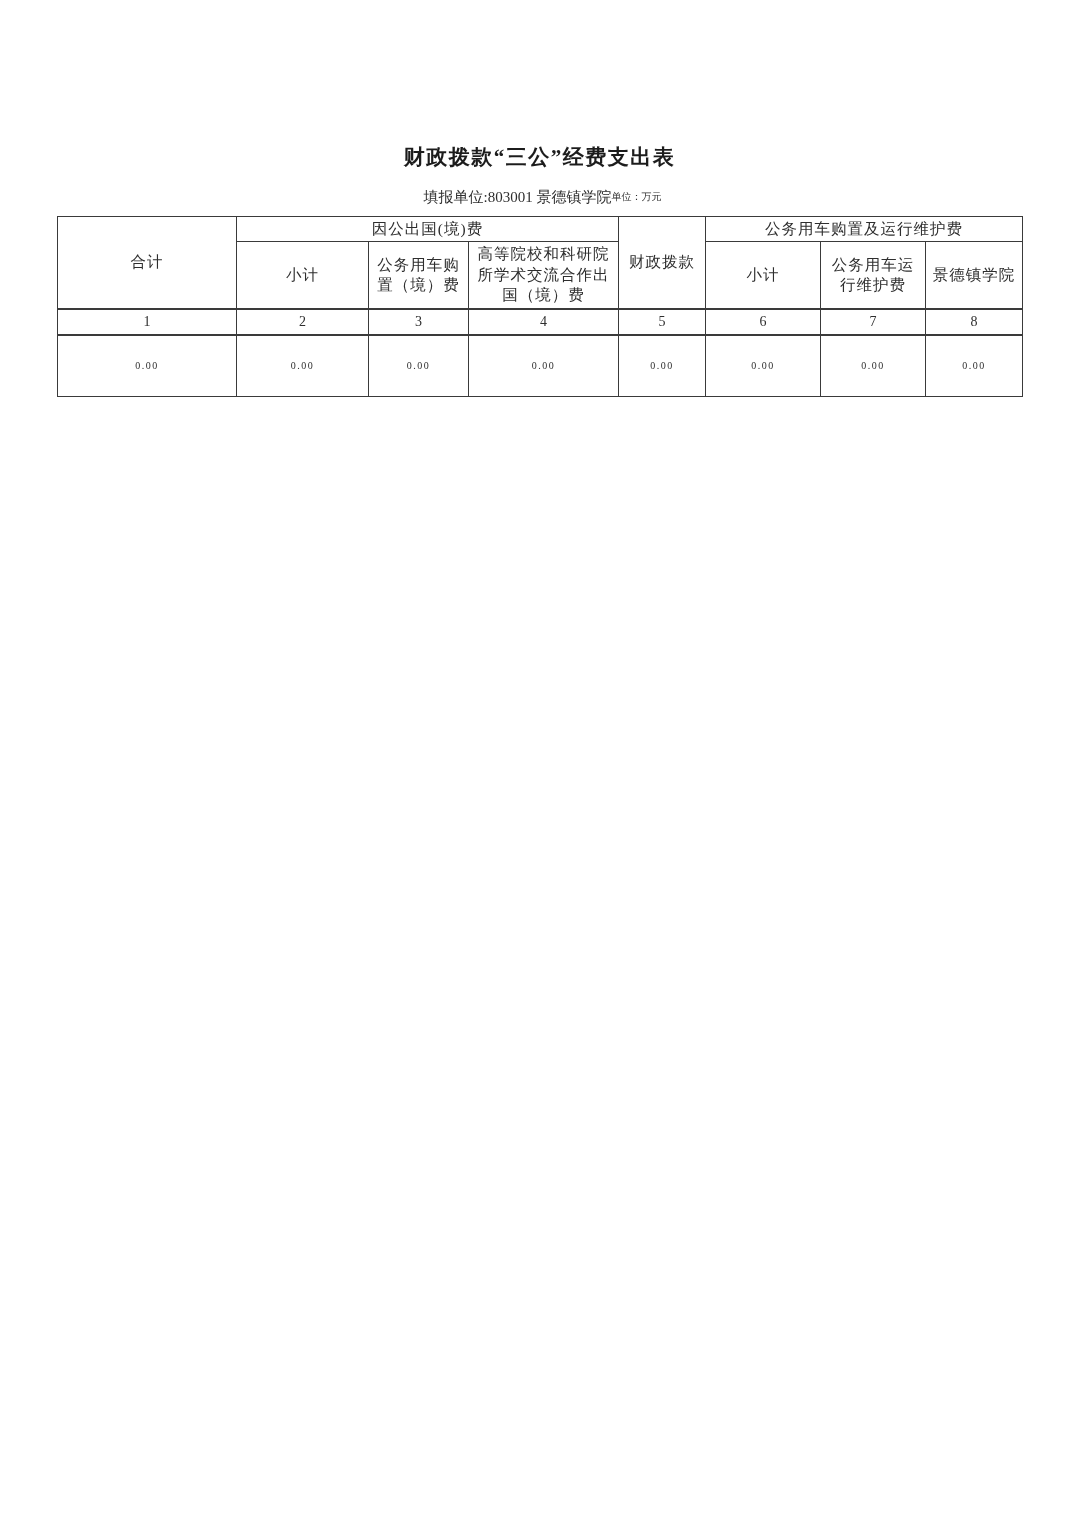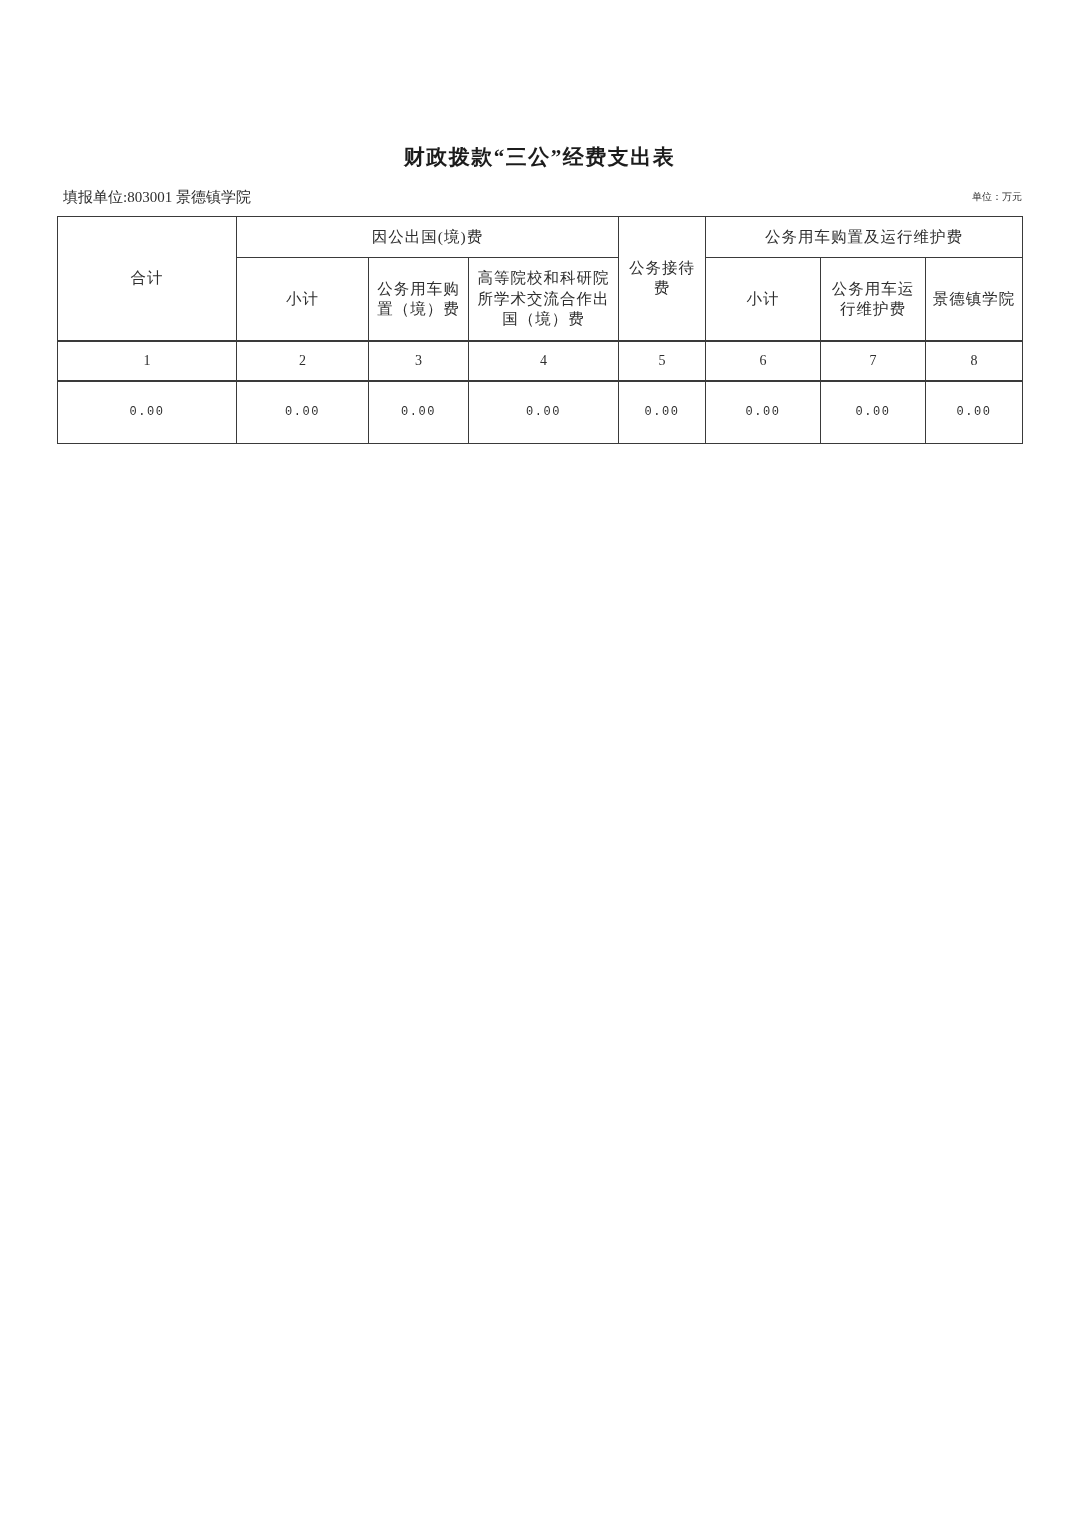--- a/index.html
+++ b/index.html
@@ -20,59 +20,58 @@
     text-align: center;
     font-size: 21px;
     font-weight: bold;
     letter-spacing: 1.5px;
     color: #1c1c1c;
     line-height: 25px;
   }
   .meta-row {
     margin-top: 17px;
     display: flex;
-    justify-content: space-between;
+    justify-content: center;
     align-items: flex-end;
     font-size: 15px;
     line-height: 20px;
     padding-left: 6px;
   }
   .meta-row .unit { font-size: 10px; }
   table.main {
     margin-top: 9px;
     border-collapse: collapse;
     table-layout: fixed;
     width: 965px;
     border: 1.5px solid #3a3a3a;
   }
   table.main td {
     border: 1px solid #3a3a3a;
     text-align: center;
     vertical-align: middle;
     font-size: 15.5px;
     letter-spacing: 1px;
     line-height: 1.32;
-    padding: 10px 6px;
+    padding: 2px 6px;
     color: #2e2e2e;
   }
   tr.hr1 td { height: 23px; font-size: 15.5px; }
   tr.hr2 td { height: 64px; }
   td.pad-wide { padding: 2px 15px; }
   tr.num-row td {
     height: 26px;
     font-size: 14px;
     letter-spacing: 0;
     border-top: 2px solid #3a3a3a;
     border-bottom: 2px solid #3a3a3a;
   }
   tr.val-row td {
     height: 62px;
-    font-size: 12px;
+    font-size: 10px;
     letter-spacing: 1.5px;
-    font-family: Liberation Mono, monospace;
   }
 </style>
 </head>
 <body>
 
 <div class="page">
 
   <h1 class="title">财政拨款“三公”经费支出表</h1>
 
   <div class="meta-row">
@@ -88,21 +87,21 @@
       <col style="width:150px">
       <col style="width:87px">
       <col style="width:115px">
       <col style="width:105px">
       <col style="width:97px">
     </colgroup>
     <tbody>
       <tr class="hr1">
         <td rowspan="2">合计</td>
         <td colspan="3">因公出国(境)费</td>
-        <td rowspan="2">公务接待费</td>
+        <td rowspan="2">财政拨款</td>
         <td colspan="3">公务用车购置及运行维护费</td>
       </tr>
       <tr class="hr2">
         <td>小计</td>
         <td>公务用车购置（境）费</td>
         <td>高等院校和科研院所学术交流合作出国（境）费</td>
         <td>小计</td>
         <td>公务用车运行维护费</td>
         <td class="pad-wide">景德镇学院</td>
       </tr>

